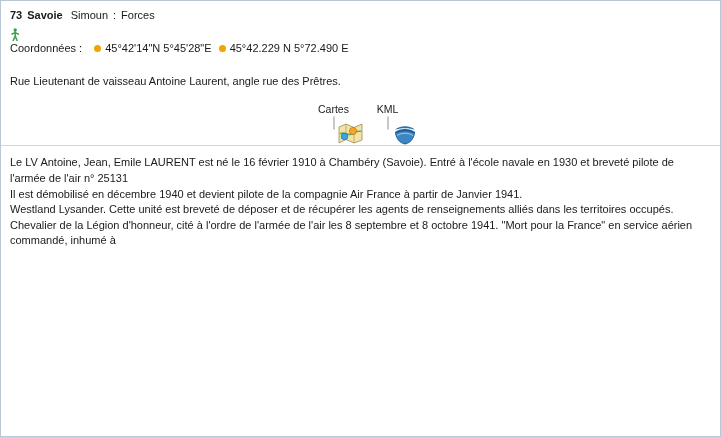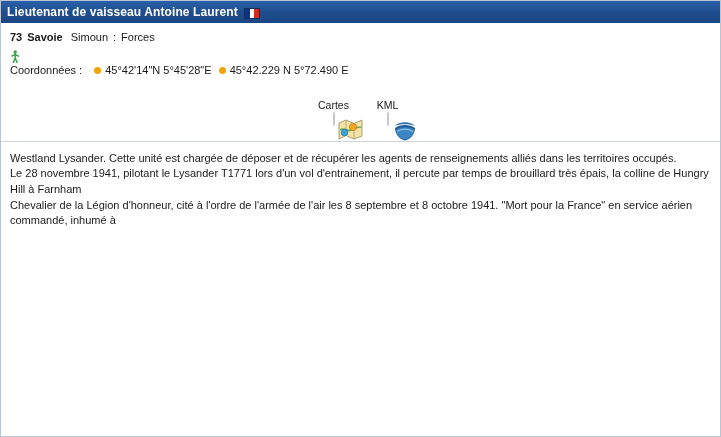--- a/index.html
+++ b/index.html
@@ -139,24 +139,20 @@
   .body p {
     margin: 0 0 11px 0;
   }
   .body .ln { display: block; }
 </style>
 </head>
 <body>
 
 <div class="page">
 
-  <div class="titlebar">
-    <span class="ttl">Lieutenant de vaisseau Antoine Laurent</span>
-    <span class="flag-fr"></span>
-  </div>
 
   <div class="infoblock">
 
     <div class="row">
       <span class="bold">73</span>
       <span class="sp2"></span>
       <span class="bold">Savoie</span>
       <span class="sp4"></span>
       <span>Simoun</span>
       <span class="sp2"></span>
@@ -178,20 +174,21 @@
       <span>Coordonnées :</span>
       <span class="sp2"></span>
       <span class="coord-dot"></span>
       <span class="link">45°42'14"N 5°45'28"E</span>
       <span class="coord-dot"></span>
       <span class="link">45°42.229 N 5°72.490 E</span>
     </div>
 
   </div>
 
+  <div class="addr">Rue Lieutenant de vaisseau Antoine Laurent, angle rue des Prêtres.</div>
 
   <div class="btnrow">
 
     <div class="tool">
       <span class="lbl">Cartes</span>
       <span class="box">
         <span class="icon-map">
           <svg viewBox="0 0 25 23" width="25" height="23" xmlns="http://www.w3.org/2000/svg">
             <path d="M1 5 L8 2 L16 5.5 L24 2 L24 18 L16 21 L8 17.5 L1 21 Z" fill="#f3e3a6" stroke="#9a8a55" stroke-width="0.8"></path>
             <path d="M8 2 L8 17.5 M16 5.5 L16 21" stroke="#9a8a55" stroke-width="0.6" fill="none"></path>
@@ -217,21 +214,22 @@
       </span>
     </div>
 
   </div>
 
   <div class="sep"></div>
 
   <div class="body">
 
     <p>
-      <span class="ln">Westland Lysander. Cette unité est chargée de déposer et de récupérer les agents de renseignements alliés dans les territoires occupés.</span>
-      <span class="ln">Le 28 novembre 1941, pilotant le Lysander T1771 lors d'un vol d'entrainement, il percute par temps de brouillard très épais, la colline de Hungry Hill à Farnham</span>
+      <span class="ln">Le LV Antoine, Jean, Emile LAURENT est né le 16 février 1910 à Chambéry (Savoie). Entré à l'école navale en 1930 et breveté pilote de l'armée de l'air n° 25131</span>
+      <span class="ln">Il est démobilisé en décembre 1940 et devient pilote de la compagnie Air France à partir de Janvier 1941.</span>
+      <span class="ln">Westland Lysander. Cette unité est breveté de déposer et de récupérer les agents de renseignements alliés dans les territoires occupés.</span>
       <span class="ln">Chevalier de la Légion d'honneur, cité à l'ordre de l'armée de l'air les 8 septembre et 8 octobre 1941. "Mort pour la France" en service aérien commandé, inhumé à</span>
 
     </p>
 
   </div>
 
 </div>
 
 </body></html>

